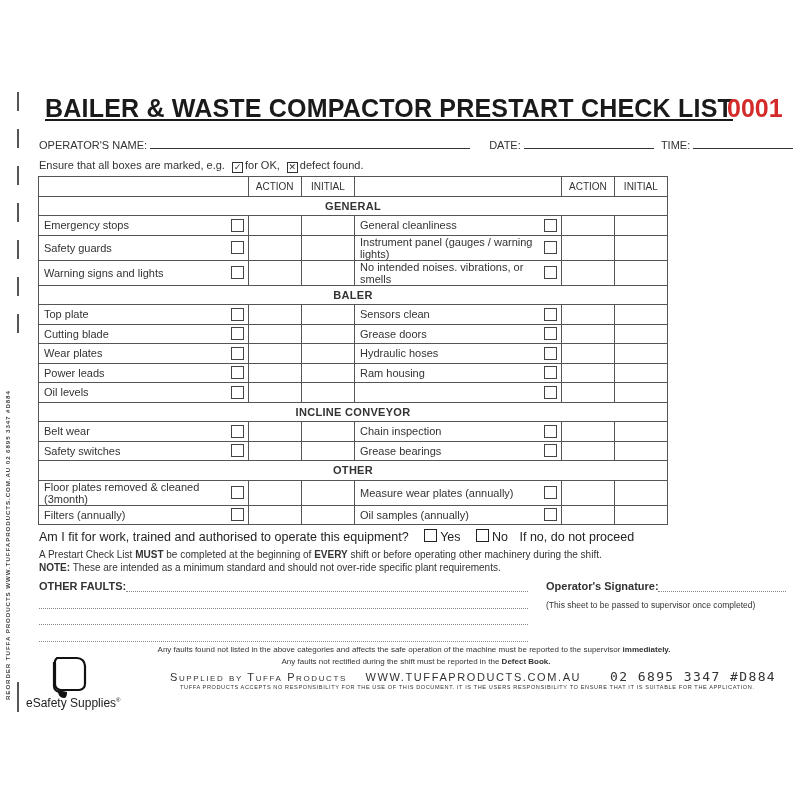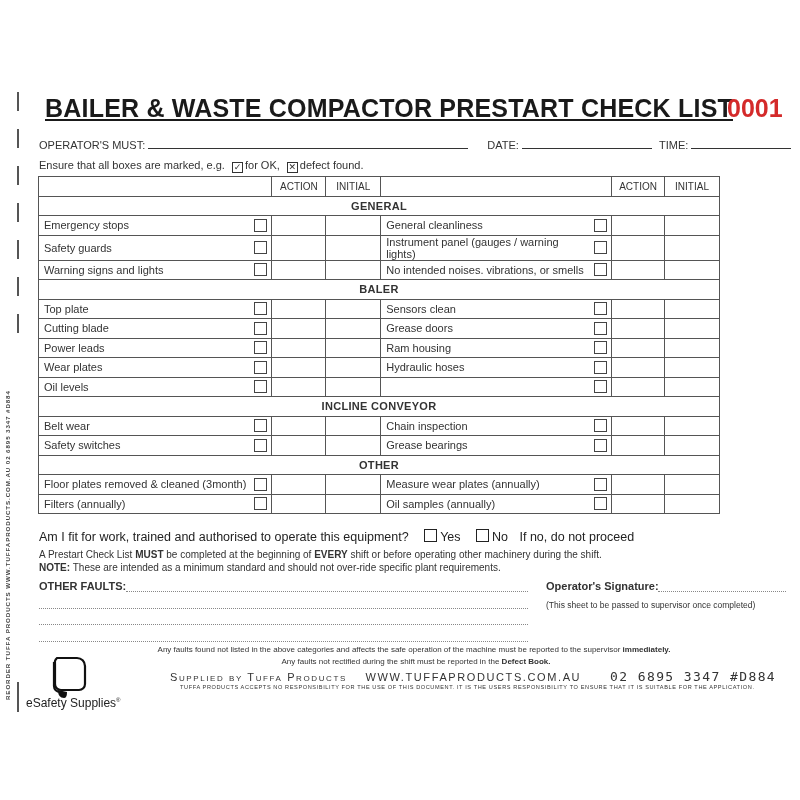--- a/index.html
+++ b/index.html
@@ -6,21 +6,21 @@
     body { width:800px; height:800px; background:#ffffff; position:relative; overflow:hidden; font-family:"Liberation Sans", sans-serif; color:#222; }
     .abs { position:absolute; }
     .margin-dash { position:absolute; left:17px; width:2px; height:19px; background:#555; }
     .title { left:45px; top:94px; font-size:25px; font-weight:bold; color:#1a1a1a; letter-spacing:0.2px; white-space:nowrap;text-decoration:underline; }
     .serial { left:727px; top:94px; font-size:25px; font-weight:bold; color:#d42a2a; }
     .field-row { top:139px; left:39px; font-size:11px; color:#333; white-space:nowrap; }
     .line { display:inline-block; border-bottom:1px solid #333; vertical-align:baseline; height:9px; }
     .instr { top:159px; left:39px; font-size:11px; color:#333; white-space:nowrap; }
     .mini-box { display:inline-block; width:9px; height:9px; border:1px solid #333; font-size:9px; line-height:9px; text-align:center; vertical-align:-1px; margin:0 2px 0 4px; }
 
-    table.check { position:absolute; left:38px; top:176px; width:682px; border-collapse:collapse; font-size:11px; }
+    table.check { position:absolute; left:38px; top:176px; width:630px; border-collapse:collapse; font-size:11px; }
     table.check td { border:1px solid #555; height:18.5px; padding:0 5px; color:#333; }
     table.check td.hdr { text-align:center; font-size:10px; color:#333; }
     table.check td.sec { text-align:center; font-weight:bold; font-size:11px; letter-spacing:0.3px; }
     table.check td.item { border-right:none; }
     table.check td.cb { border-left:none; width:14px; padding:0 4px 0 0; }
     .box { width:11px; height:11px; border:1px solid #444; margin-left:auto; }
 
     .fit { top:529px; left:39px; font-size:12.5px; color:#222; white-space:nowrap; }
     .fit .cbx { display:inline-block; width:11px; height:11px; border:1px solid #222; vertical-align:-1px; margin:0 3px 0 12px; }
     .rule1 { top:549px; left:39px; font-size:10px; color:#333; white-space:nowrap; }
@@ -52,21 +52,21 @@
   <div class="margin-dash" style="top:314px"></div>
   <div class="margin-dash" style="top:682px; height:30px"></div>
 </div>
 
 <div class="abs vert">Reorder Tuffa Products www.tuffaproducts.com.au 02 6895 3347 #D884</div>
 
 <div class="abs title">BAILER &amp; WASTE COMPACTOR PRESTART CHECK LIST</div>
 <div class="abs serial">0001</div>
 
 <div class="abs field-row">
-  <span>OPERATOR'S MUST:</span>
+  <span>OPERATOR'S NAME:</span>
   <span class="line" style="width:320px"></span>
   <span style="margin-left:16px">DATE:</span>
   <span class="line" style="width:130px"></span>
   <span style="margin-left:4px">TIME:</span>
   <span class="line" style="width:100px"></span>
 </div>
 
 <div class="abs instr">
   <span>Ensure that all boxes are marked, e.g.</span>
   <span class="mini-box">✓</span><span>for OK,</span>
@@ -163,41 +163,41 @@
         <td></td>
         <td></td>
         <td class="item">Grease doors</td>
         <td class="cb">
           <div class="box"></div>
         </td>
         <td></td>
         <td></td>
       </tr>
       <tr>
+        <td class="item">Wear plates</td>
+        <td class="cb">
+          <div class="box"></div>
+        </td>
+        <td></td>
+        <td></td>
+        <td class="item">Hydraulic hoses</td>
+        <td class="cb">
+          <div class="box"></div>
+        </td>
+        <td></td>
+        <td></td>
+      </tr>
+      <tr>
         <td class="item">Power leads</td>
         <td class="cb">
           <div class="box"></div>
         </td>
         <td></td>
         <td></td>
         <td class="item">Ram housing</td>
-        <td class="cb">
-          <div class="box"></div>
-        </td>
-        <td></td>
-        <td></td>
-      </tr>
-      <tr>
-        <td class="item">Wear plates</td>
-        <td class="cb">
-          <div class="box"></div>
-        </td>
-        <td></td>
-        <td></td>
-        <td class="item">Hydraulic hoses</td>
         <td class="cb">
           <div class="box"></div>
         </td>
         <td></td>
         <td></td>
       </tr>
       <tr>
         <td class="item">Oil levels</td>
         <td class="cb">
           <div class="box"></div>

